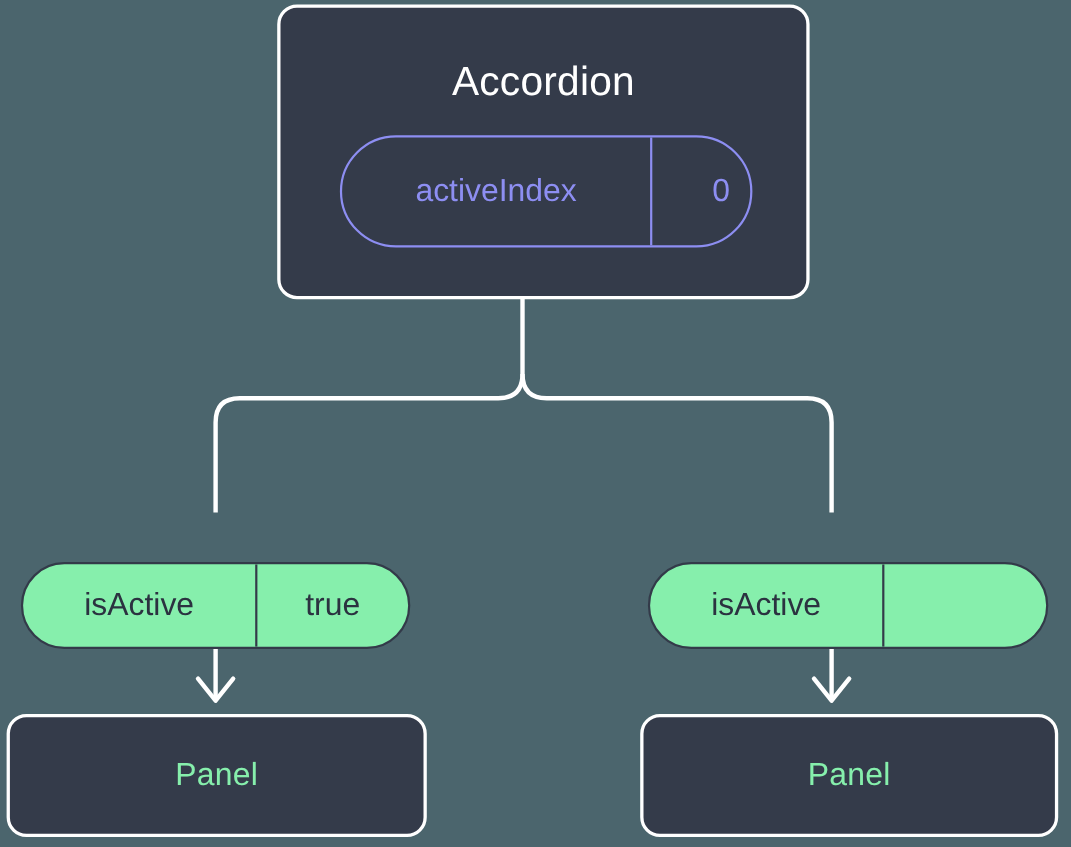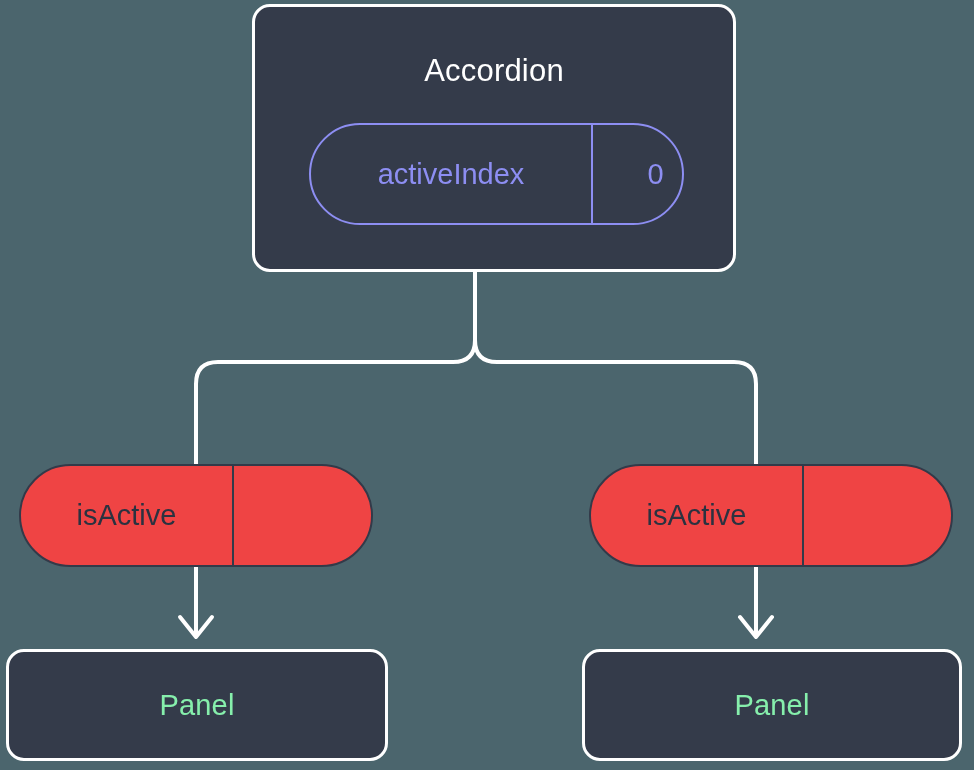--- a/index.html
+++ b/index.html
@@ -44,21 +44,21 @@
     width: 484px;
     height: 268px;
   }
   #accordion-title {
     position: absolute;
     left: 0;
     top: 48px;
     width: 100%;
     text-align: center;
     color: #ffffff;
-    font-size: 31px;
+    font-size: 37px;
     letter-spacing: 0.2px;
     line-height: 1;
   }
 
   
   .pill-outline {
     position: absolute;
     box-sizing: border-box;
     display: flex;
     align-items: stretch;
@@ -90,25 +90,26 @@
     color: #8d8ef2;
     font-size: 29px;
   }
 
   
   .pill-filled {
     position: absolute;
     box-sizing: border-box;
     display: flex;
     align-items: stretch;
-    background: #ef4444;
+    background: #86efac;
     border: 2px solid #333a49;
     border-radius: 52px;
     overflow: hidden;
-    height: 103px;
+    height: 79px;
+    margin-top: 47px;
   }
   #pill-left  { left: 19px;  top: 464px; width: 354px; }
   #pill-right { left: 589px; top: 464px; width: 364px; }
 
   .pill-filled .pill-key {
     display: flex;
     align-items: center;
     justify-content: center;
     color: #2b3240;
     font-size: 29px;
@@ -176,20 +177,21 @@
     <div id="accordion-title">Accordion</div>
 
     <div class="pill-outline" id="activeindex-pill">
       <div class="pill-key">activeIndex</div>
       <div class="pill-val">0</div>
     </div>
   </div>
 
   <div class="pill-filled" id="pill-left">
     <div class="pill-key">isActive</div>
+    <div class="pill-val">true</div>
   </div>
 
   <div class="pill-filled" id="pill-right">
     <div class="pill-key">isActive</div>
   </div>
 
   <div class="card" id="panel-left">
     <div class="panel-label">Panel</div>
   </div>
 

